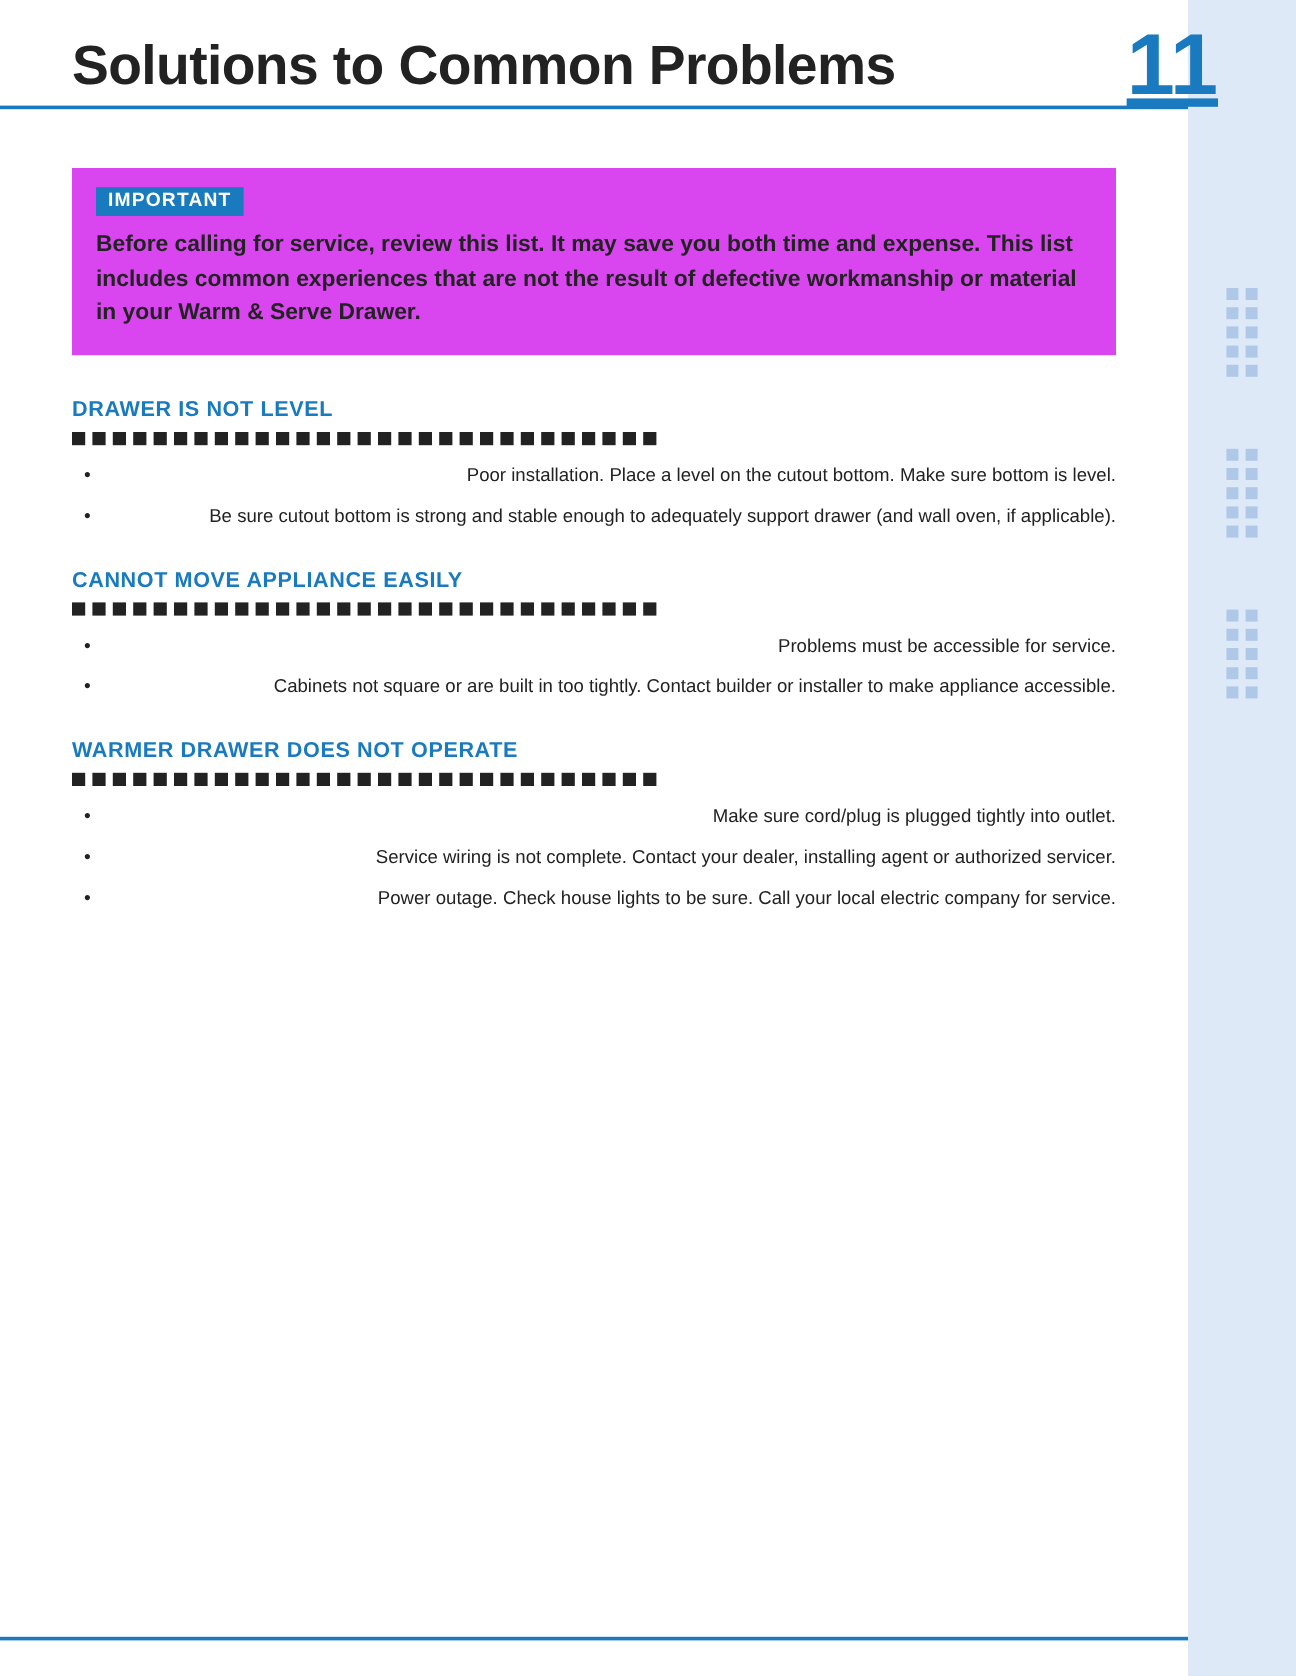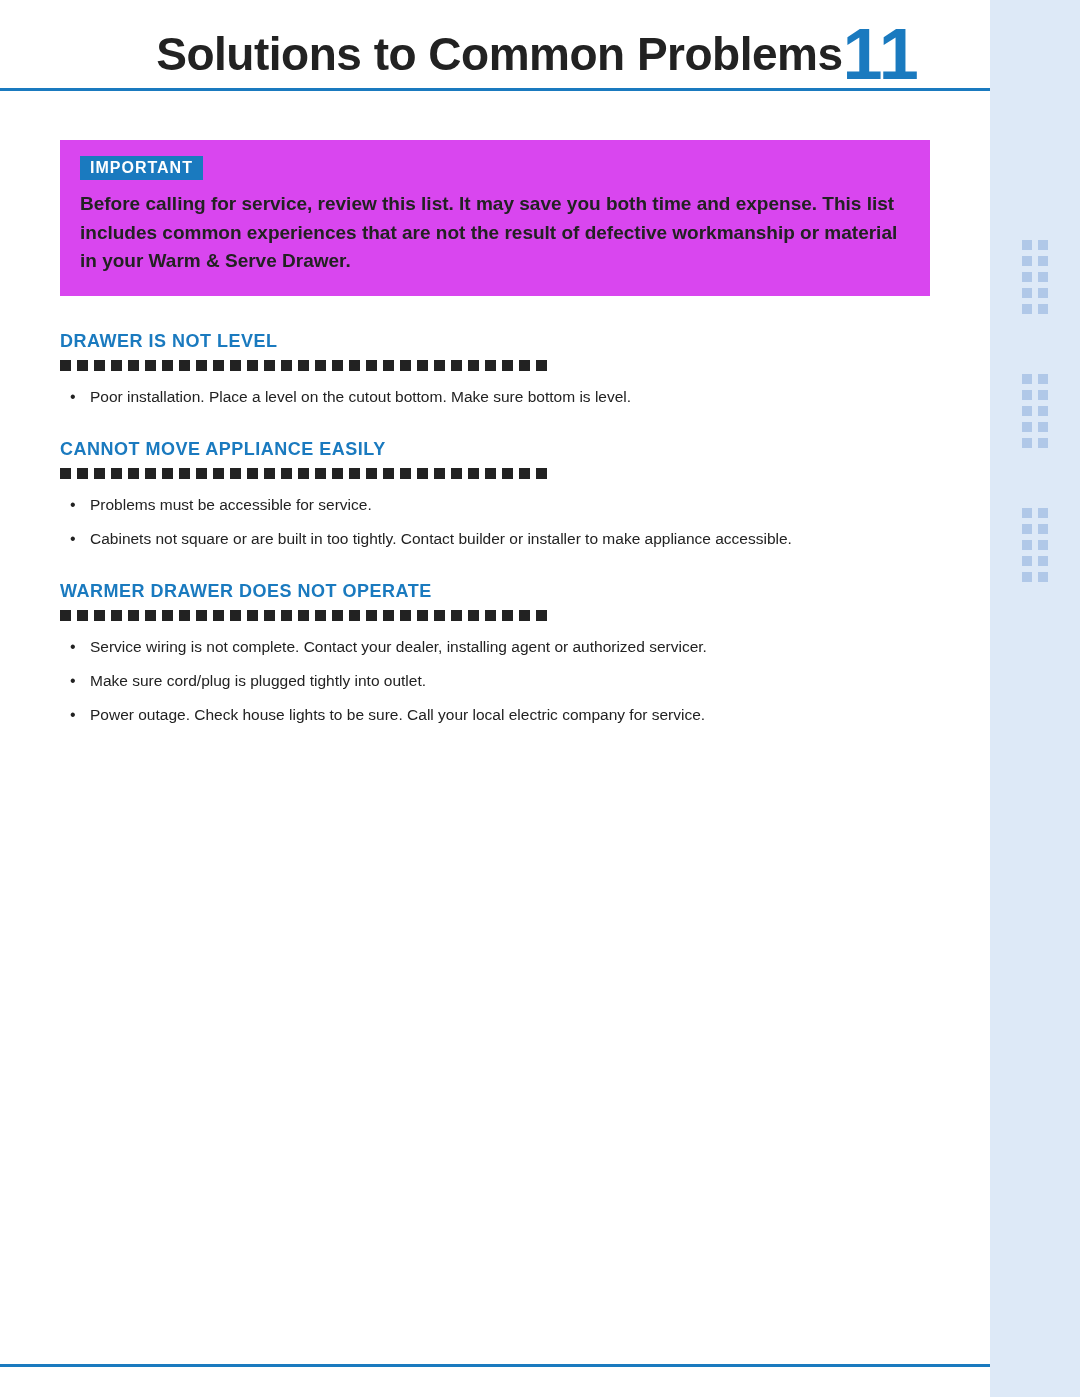--- a/index.html
+++ b/index.html
@@ -82,36 +82,37 @@
     }
 
     
     .page-header {
       position: absolute;
       top: 18px;
       left: 0;
       width: 1075px;
       display: flex;
       align-items: center;
-      justify-content: center;
+      justify-content: space-between;
       padding: 0 60px 0 60px;
     }
 
     .page-title {
       font-size: 46px;
       font-weight: bold;
       color: #222222;
       letter-spacing: -0.5px;
     }
 
     .page-number {
       font-size: 72px;
       font-weight: bold;
       color: #1a7abf;
       line-height: 1;
+      text-decoration: underline;
     }
 
     
     .content-area {
       position: absolute;
       top: 110px;
       left: 60px;
       width: 870px;
     }
 
@@ -169,20 +170,21 @@
       background-color: #222222;
       display: inline-block;
       flex-shrink: 0;
     }
 
     
     .bullet-list {
       list-style: none;
       padding-left: 10px;
       margin-bottom: 10px;
+      text-align: right;
     }
 
     .bullet-list li {
       font-size: 15.5px;
       color: #222222;
       line-height: 1.55;
       padding-left: 20px;
       position: relative;
       margin-bottom: 10px;
     }
@@ -288,20 +290,21 @@
           <div class="divider-dot"></div>
           <div class="divider-dot"></div>
         <div class="divider-dot"></div>
           <div class="divider-dot"></div>
           <div class="divider-dot"></div>
         <div class="divider-dot"></div>
           <div class="divider-dot"></div>
       </div>
       <ul class="bullet-list">
         <li>Poor installation. Place a level on the cutout bottom. Make sure bottom is level.</li>
+        <li>Be sure cutout bottom is strong and stable enough to adequately support drawer (and wall oven, if applicable).</li>
       </ul>
     </div>
 
     <div>
       <div class="section-header">CANNOT MOVE APPLIANCE EASILY</div>
       <div class="divider-dots">
         <div class="divider-dot"></div>
           <div class="divider-dot"></div>
           <div class="divider-dot"></div>
         <div class="divider-dot"></div>
@@ -364,22 +367,22 @@
         <div class="divider-dot"></div>
           <div class="divider-dot"></div>
           <div class="divider-dot"></div>
         <div class="divider-dot"></div>
           <div class="divider-dot"></div>
           <div class="divider-dot"></div>
         <div class="divider-dot"></div>
           <div class="divider-dot"></div>
       </div>
       <ul class="bullet-list">
+        <li>Make sure cord/plug is plugged tightly into outlet.</li>
         <li>Service wiring is not complete. Contact your dealer, installing agent or authorized servicer.</li>
-        <li>Make sure cord/plug is plugged tightly into outlet.</li>
         <li>Power outage. Check house lights to be sure. Call your local electric company for service.</li>
       </ul>
     </div>
 
   </div>
 
   <div class="bottom-blue-line"></div>
 
 </div>
 

